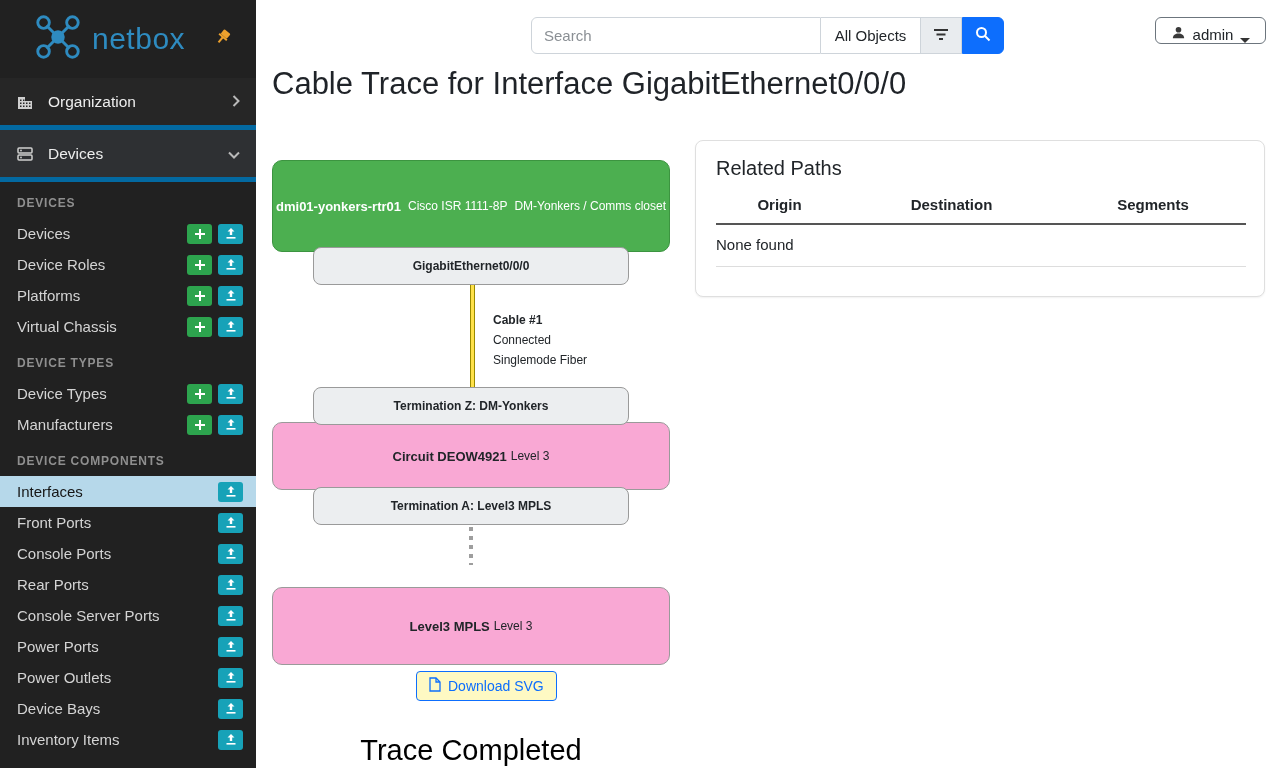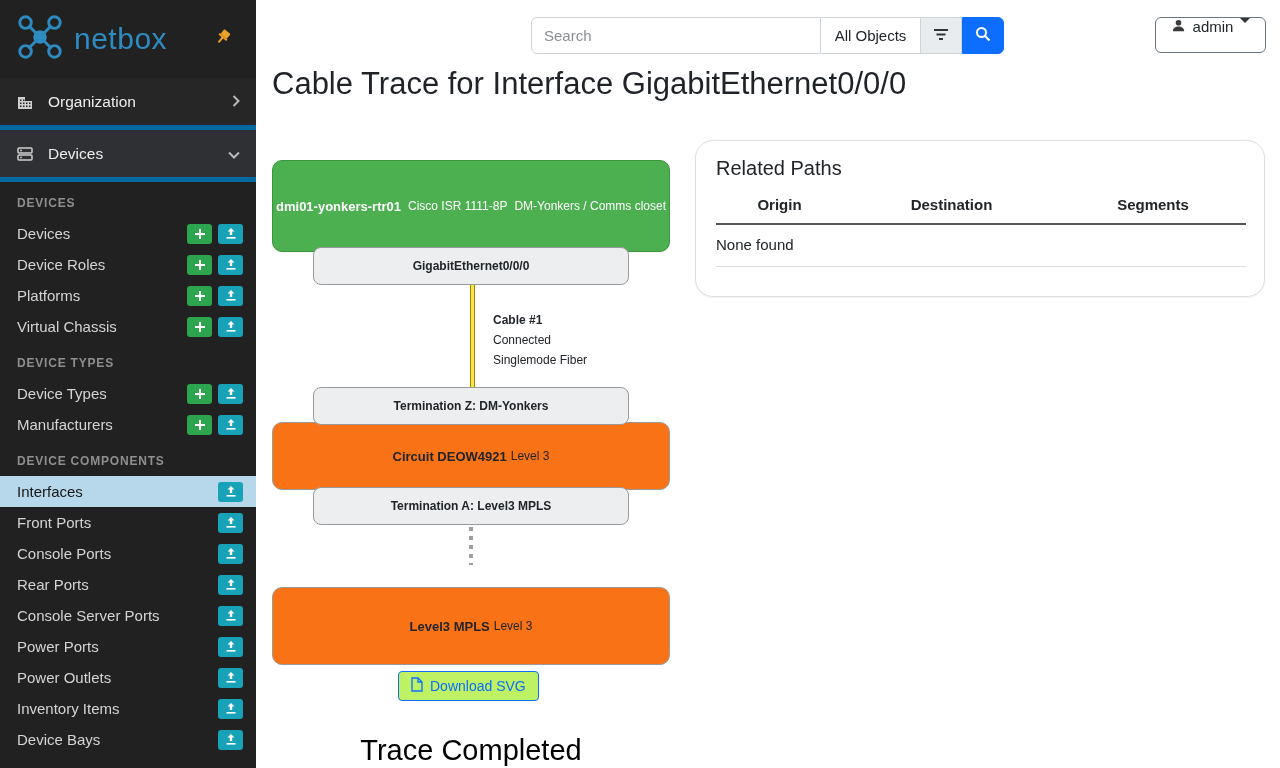--- a/index.html
+++ b/index.html
@@ -1,21 +1,21 @@
 <!DOCTYPE html>
 <html><head>
 <meta charset="utf-8">
 <style>
   * { box-sizing: border-box; margin: 0; padding: 0; }
   html, body { width: 1280px; height: 768px; overflow: hidden; }
   body { display: flex; font-family: "Liberation Sans", "DejaVu Sans", sans-serif; background: #fff; }
 
   
   .sidebar { width: 256px; height: 768px; background: #212121; flex-shrink: 0; position: relative; overflow: hidden; }
-  .logo-row { height: 78px; display: flex; align-items: center; padding: 0 14px 0 14px; position: relative; }
+  .logo-row { height: 78px; display: flex; align-items: center; padding: 0 14px 0 32px; position: relative; }
   .logo-word { font-size: 30px; font-weight: 500; color: #2e8bc0; margin-left: 8px; letter-spacing: .5px; }
   .pin-btn { position: absolute; right: 24px; top: 28px; cursor: pointer; }
   .sb-nav-row { height: 52px; display: flex; align-items: center; padding: 0 16px; background: #262626; border-bottom: 5px solid #0369a1; cursor: pointer; }
   .sb-nav-row.active { background: #2e3033; }
   .sb-nav-row .nav-icon { margin-right: 14px; display: flex; }
   .sb-nav-row .nav-label { flex: 1; font-size: 15.5px; font-weight: 500; color: #ededed; }
   .sb-heading { margin: 14px 0 8px; padding-left: 17px; font-size: 12px; font-weight: 700; color: #8f8f8f; letter-spacing: .8px; }
   .sb-row { height: 31px; display: flex; align-items: center; padding: 0 13px 0 17px; cursor: pointer; }
   .sb-row .sb-label { flex: 1; font-size: 15px; color: #d4d4d4; }
   .sb-row.selected { background: #b6d8ea; }
@@ -26,47 +26,47 @@
 
   
   .main { position: relative; width: 1024px; height: 768px; background: #fff; }
   .topbar { position: absolute; top: 0; left: 0; width: 100%; height: 71px; background: #fff; }
   .search-group { position: absolute; left: 275px; top: 17px; height: 37px; display: flex; }
   .search-input { width: 290px; height: 37px; border: 1px solid #ced4da; border-radius: 6px 0 0 6px; padding: 0 12px; font-size: 15px; color: #212529; outline: none; font-family: inherit; }
   .search-input::placeholder { color: #8a8f94; }
   .scope-select { width: 100px; height: 37px; border: 1px solid #ced4da; border-left: none; display: flex; align-items: center; justify-content: center; font-size: 15px; color: #212529; background: #fff; cursor: pointer; }
   .filter-btn { width: 41px; height: 37px; border: 1px solid #ced4da; border-left: none; background: #e9ecef; display: flex; align-items: center; justify-content: center; cursor: pointer; }
   .go-btn { width: 42px; height: 37px; border: 1px solid #0d6efd; background: #0d6efd; border-radius: 0 6px 6px 0; display: flex; align-items: center; justify-content: center; cursor: pointer; }
-  .user-btn { position: absolute; left: 899px; top: 17px; width: 111px; height: 36px; border: 1px solid #6c757d; border-radius: 6px; background: #fff; display: flex; align-items: flex-start; justify-content: center; gap: 7px; font-size: 15px; color: #212529; cursor: pointer; }
+  .user-btn { position: absolute; left: 899px; top: 17px; width: 111px; height: 27px; border: 1px solid #6c757d; border-radius: 6px; background: #fff; display: flex; align-items: flex-end; justify-content: center; gap: 7px; font-size: 15px; color: #212529; cursor: pointer; }
   .caret-down { width: 0; height: 0; border-left: 5px solid transparent; border-right: 5px solid transparent; border-top: 5px solid #333; }
 
   .page-title { position: absolute; left: 16px; top: 66px; font-size: 31px; font-weight: 400; color: #1f2328; }
 
   
   .trace { position: absolute; left: 16px; top: 160px; width: 400px; height: 625px; }
   .tbox { position: absolute; display: flex; flex-direction: row; align-items: center; justify-content: center; text-align: center; cursor: pointer; }
   .tbox.device { left: 0; top: 0; width: 398px; height: 92px; background: #4caf50; border: 1px solid #3c9440; border-radius: 10px; color: #fff; gap: 7px; z-index: 1; }
   .tbox .tname { font-size: 13px; font-weight: 700; }
   .tbox .tline { font-size: 12px; }
   .tbox.small { left: 41px; width: 316px; height: 38px; background: #eceef0; border: 1px solid #9a9a9a; border-radius: 8px; font-size: 12px; font-weight: 700; color: #212529; z-index: 2; }
   .tbox.iface { top: 87px; }
   .tbox.termz { top: 227px; }
   .tbox.terma { top: 327px; }
-  .tbox.big { left: 0; width: 398px; background: #f97316; border: 1px solid #9a9a9a; border-radius: 10px; color: #212529; gap: 4px; z-index: 1; }
+  .tbox.big { left: 0; width: 398px; background: #f9a8d4; border: 1px solid #9a9a9a; border-radius: 10px; color: #212529; gap: 4px; z-index: 1; }
   .tbox.circuit { top: 262px; height: 68px; }
   .tbox.provider { top: 427px; height: 78px; }
   .cable-line { position: absolute; left: 198px; top: 125px; width: 5px; height: 102px; background: #ffe14a; border-left: 1px solid #9a8a00; border-right: 1px solid #9a8a00; z-index: 0; }
   .cable-label { position: absolute; left: 221px; top: 150px; font-size: 12px; line-height: 20px; color: #212529; cursor: pointer; }
   .cable-label .cl-name { font-weight: 700; }
   .dotted-line { position: absolute; left: 197px; top: 367px; width: 4px; height: 38px; background: repeating-linear-gradient(to bottom, #9e9e9e 0 4px, transparent 4px 9px); }
-  .dl-btn { position: absolute; left: 126px; top: 511px; height: 30px; padding: 0 12px; background: #bef264; border: 1px solid #0d6efd; border-radius: 4px; color: #0d6efd; font-size: 14px; font-family: inherit; display: flex; align-items: center; gap: 7px; cursor: pointer; }
+  .dl-btn { position: absolute; left: 144px; top: 511px; height: 30px; padding: 0 12px; background: #fef9c3; border: 1px solid #0d6efd; border-radius: 4px; color: #0d6efd; font-size: 14px; font-family: inherit; display: flex; align-items: center; gap: 7px; cursor: pointer; }
   .trace-status { position: absolute; left: 0; top: 574px; width: 398px; text-align: center; font-size: 29px; font-weight: 500; color: #000000; }
 
   
-  .related-card { position: absolute; left: 439px; top: 140px; width: 570px; height: 157px; border: 1px solid #dfdfdf; border-radius: 18px; background: #fff; box-shadow: 0 1px 2px rgba(0,0,0,.06); }
+  .related-card { position: absolute; left: 439px; top: 140px; width: 570px; height: 157px; border: 1px solid #dfdfdf; border-radius: 8px; background: #fff; box-shadow: 0 1px 2px rgba(0,0,0,.06); }
   .related-title { margin: 16px 20px 10px; font-size: 20px; font-weight: 500; color: #212529; }
   .related-table { width: 530px; margin: 0 20px; border-collapse: collapse; }
   .related-table th { text-align: center; font-size: 15px; font-weight: 700; color: #212529; padding: 6px 0 10px; border-bottom: 2px solid #555; }
   .related-table th:nth-child(1) { width: 127px; }
   .related-table th:nth-child(2) { width: 217px; }
   .related-table td { font-size: 15px; color: #212529; padding: 11px 0 13px; border-bottom: 1px solid #ddd; }
 </style>
 </head>
 <body>
 
@@ -277,30 +277,30 @@
   <div class="sb-row">
     <span class="sb-label">Power Outlets</span>
     <span class="mini-btn btn-import">
         <svg width="12" height="12" viewBox="0 0 12 12">
           <path d="M6 0l3.5 3.5H7.2V7H4.8V3.5H2.5z" fill="#fff"></path>
           <rect x="1.5" y="9" width="9" height="1.6" fill="#fff"></rect>
         </svg>
       </span>
   </div>
   <div class="sb-row">
+    <span class="sb-label">Device Bays</span>
+    <span class="mini-btn btn-import">
+        <svg width="12" height="12" viewBox="0 0 12 12">
+          <path d="M6 0l3.5 3.5H7.2V7H4.8V3.5H2.5z" fill="#fff"></path>
+          <rect x="1.5" y="9" width="9" height="1.6" fill="#fff"></rect>
+        </svg>
+      </span>
+  </div>
+  <div class="sb-row">
     <span class="sb-label">Inventory Items</span>
-    <span class="mini-btn btn-import">
-        <svg width="12" height="12" viewBox="0 0 12 12">
-          <path d="M6 0l3.5 3.5H7.2V7H4.8V3.5H2.5z" fill="#fff"></path>
-          <rect x="1.5" y="9" width="9" height="1.6" fill="#fff"></rect>
-        </svg>
-      </span>
-  </div>
-  <div class="sb-row">
-    <span class="sb-label">Device Bays</span>
     <span class="mini-btn btn-import">
         <svg width="12" height="12" viewBox="0 0 12 12">
           <path d="M6 0l3.5 3.5H7.2V7H4.8V3.5H2.5z" fill="#fff"></path>
           <rect x="1.5" y="9" width="9" height="1.6" fill="#fff"></rect>
         </svg>
       </span>
   </div>
 </div>
 
 <div class="main">

